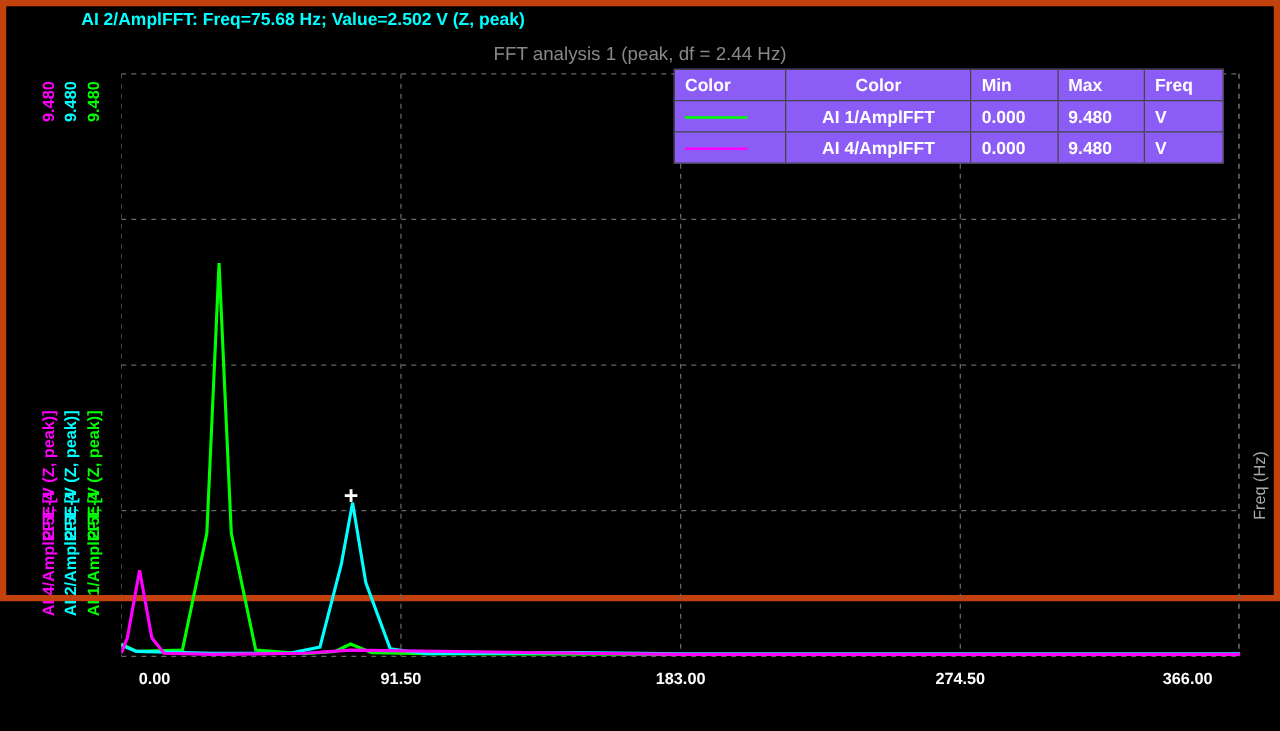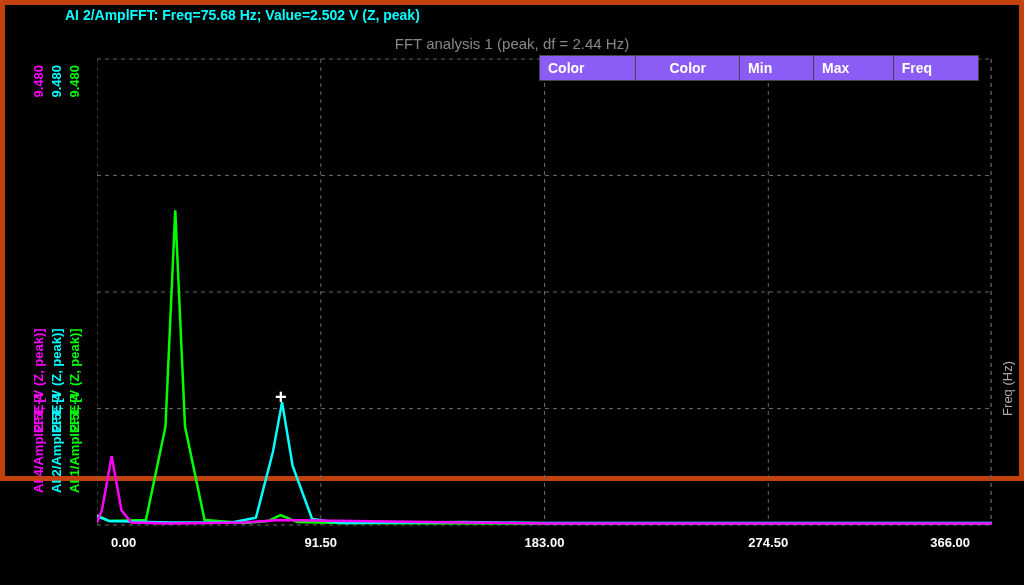--- a/index.html
+++ b/index.html
@@ -200,17 +200,31 @@
       <thead>
         <tr>
           <th>Color</th>
           <th>Color</th>
           <th>Min</th>
           <th>Max</th>
           <th>Freq</th>
         </tr>
       </thead>
       <tbody id="legend-body">
+          <tr>
+            <td><span class="lg-line lg-green"></span></td>
+            <td>AI 1/AmplFFT</td>
+            <td>0.000</td>
+            <td>9.480</td>
+            <td>V</td>
+          </tr>
+          <tr>
+            <td><span class="lg-line lg-magenta"></span></td>
+            <td>AI 4/AmplFFT</td>
+            <td>0.000</td>
+            <td>9.480</td>
+            <td>V</td>
+          </tr>
         </tbody>
     </table>
   </div>
 
 </div>
 
 </body></html>

